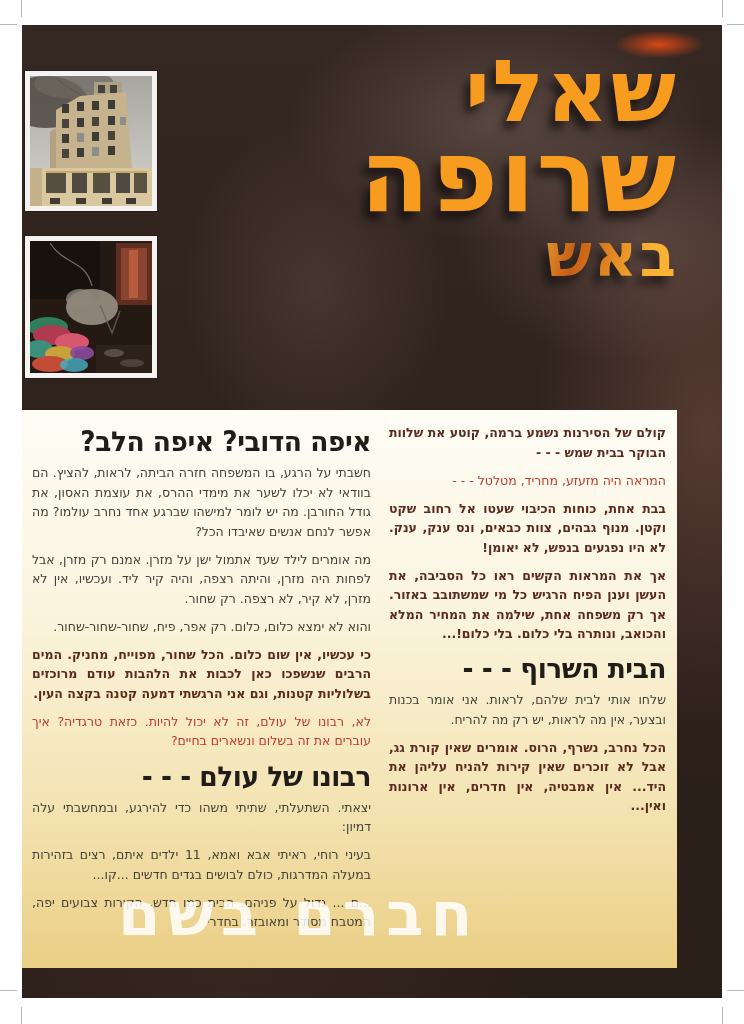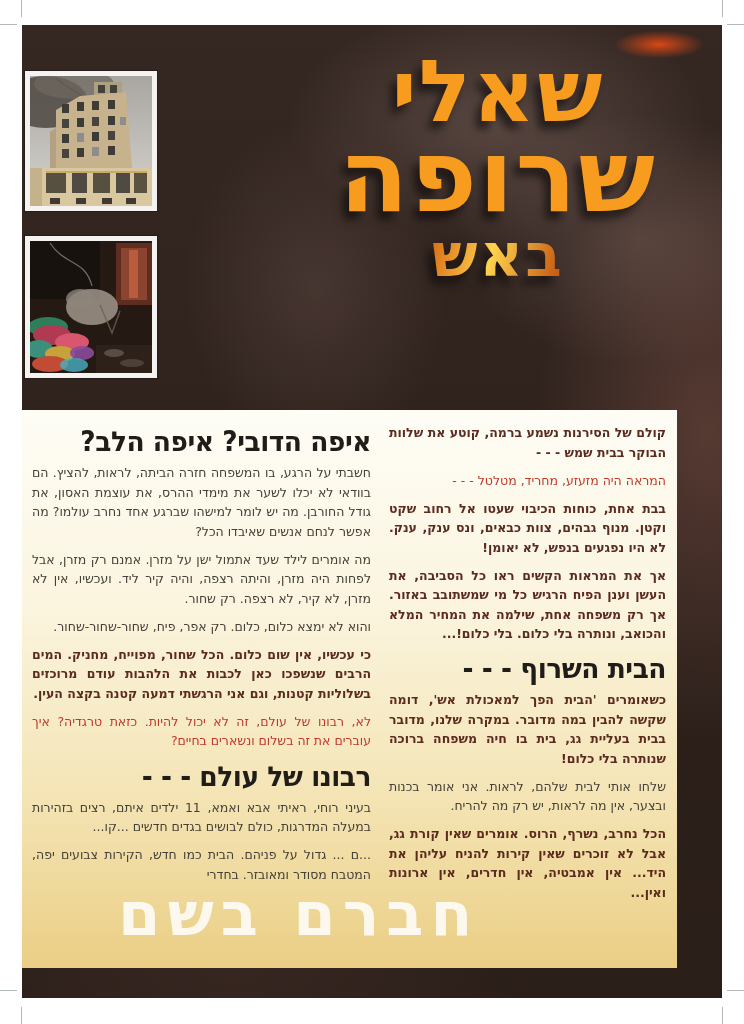--- a/index.html
+++ b/index.html
@@ -28,21 +28,21 @@
       linear-gradient(180deg,#352722 0%,#2e211c 55%,#2a1e19 100%);
   }
 
   
   .photo{position:absolute;left:3px;border:5px solid #f4f3f1;box-shadow:0 0 0 1px rgba(0,0,0,.25)}
   .photo svg{display:block}
   .photo-1{top:46px}
   .photo-2{top:211px}
 
   
-  .title{position:absolute;top:26px;right:56px;width:336px;text-align:center;direction:rtl;line-height:.95}
+  .title{position:absolute;top:26px;right:44px;width:336px;direction:rtl;line-height:.95}
   .title-line{font-weight:bold;color:var(--title-orange);
     text-shadow:-6px 8px 9px rgba(0,0,0,.55);letter-spacing:2px}
   .tl1{font-size:86px}
   .tl2{font-size:101px;margin-top:-4px}
   .tl3{font-size:60px;margin-top:2px;color:transparent;
     background:linear-gradient(105deg,#f7a823 5%,#d96d15 30%,#ffd34d 48%,#c75d14 68%,#f9b233 90%);
     -webkit-background-clip:text;background-clip:text;
     text-shadow:none;filter:drop-shadow(-6px 8px 5px rgba(0,0,0,.55))}
 
   
@@ -163,32 +163,32 @@
   </div>
 
   <div class="panel">
     <div class="cols">
       <div class="col col-first">
           <p class="dark-bold">קולם של הסירנות נשמע ברמה, קוטע את שלוות הבוקר בבית שמש - - -</p>
           <p class="red-bold">המראה היה מזעזע, מחריד, מטלטל - - -</p>
           <p class="dark-bold">בבת אחת, כוחות הכיבוי שעטו אל רחוב שקט וקטן. מנוף גבהים, צוות כבאים, ונס ענק, ענק. לא היו נפגעים בנפש, לא יאומן!</p>
           <p class="dark-bold">אך את המראות הקשים ראו כל הסביבה, את העשן וענן הפיח הרגיש כל מי שמשתובב באזור. אך רק משפחה אחת, שילמה את המחיר המלא והכואב, ונותרה בלי כלום. בלי כלום!...</p>
           <h2>הבית השרוף - - -</h2>
-          <p class="dark-bold">כשאומרים 'הבית הפך למאכולת אש', דומה שקשה להבין במה מדובר. במקרה שלנו, מדובר בבית בעליית גג, בית בו חיה משפחה ברוכה שנותרה בלי כלום!</p>
           <p class="regular">שלחו אותי לבית שלהם, לראות. אני אומר בכנות ובצער, אין מה לראות, יש רק מה להריח.</p>
           <p class="dark-bold">הכל נחרב, נשרף, הרוס. אומרים שאין קורת גג, אבל לא זוכרים שאין קירות להניח עליהן את היד... אין אמבטיה, אין חדרים, אין ארונות ואין...</p>
         </div>
       <div class="col col-second">
           <h2>איפה הדובי? איפה הלב?</h2>
           <p class="regular">חשבתי על הרגע, בו המשפחה חזרה הביתה, לראות, להציץ. הם בוודאי לא יכלו לשער את מימדי ההרס, את עוצמת האסון, את גודל החורבן. מה יש לומר למישהו שברגע אחד נחרב עולמו? מה אפשר לנחם אנשים שאיבדו הכל?</p>
           <p class="regular">מה אומרים לילד שעד אתמול ישן על מזרן. אמנם רק מזרן, אבל לפחות היה מזרן, והיתה רצפה, והיה קיר ליד. ועכשיו, אין לא מזרן, לא קיר, לא רצפה. רק שחור.</p>
           <p class="regular">והוא לא ימצא כלום, כלום. רק אפר, פיח, שחור-שחור-שחור.</p>
           <p class="dark-bold">כי עכשיו, אין שום כלום. הכל שחור, מפוייח, מחניק. המים הרבים שנשפכו כאן לכבות את הלהבות עודם מרוכזים בשלוליות קטנות, וגם אני הרגשתי דמעה קטנה בקצה העין.</p>
           <p class="red-bold">לא, רבונו של עולם, זה לא יכול להיות. כזאת טרגדיה? איך עוברים את זה בשלום ונשארים בחיים?</p>
           <h2 class="mt">רבונו של עולם - - -</h2>
+          <p class="regular">יצאתי. השתעלתי, שתיתי משהו כדי להירגע, ובמחשבתי עלה דמיון:</p>
           <p class="regular">בעיני רוחי, ראיתי אבא ואמא, 11 ילדים איתם, רצים בזהירות במעלה המדרגות, כולם לבושים בגדים חדשים ...קו...</p>
           <p class="regular">...ם ... גדול על פניהם. הבית כמו חדש, הקירות צבועים יפה, המטבח מסודר ומאובזר. בחדרי</p>
         </div>
     </div>
   </div>
 
   <div class="watermark">חברם בשם</div>
 </div>
 
 </body></html>

